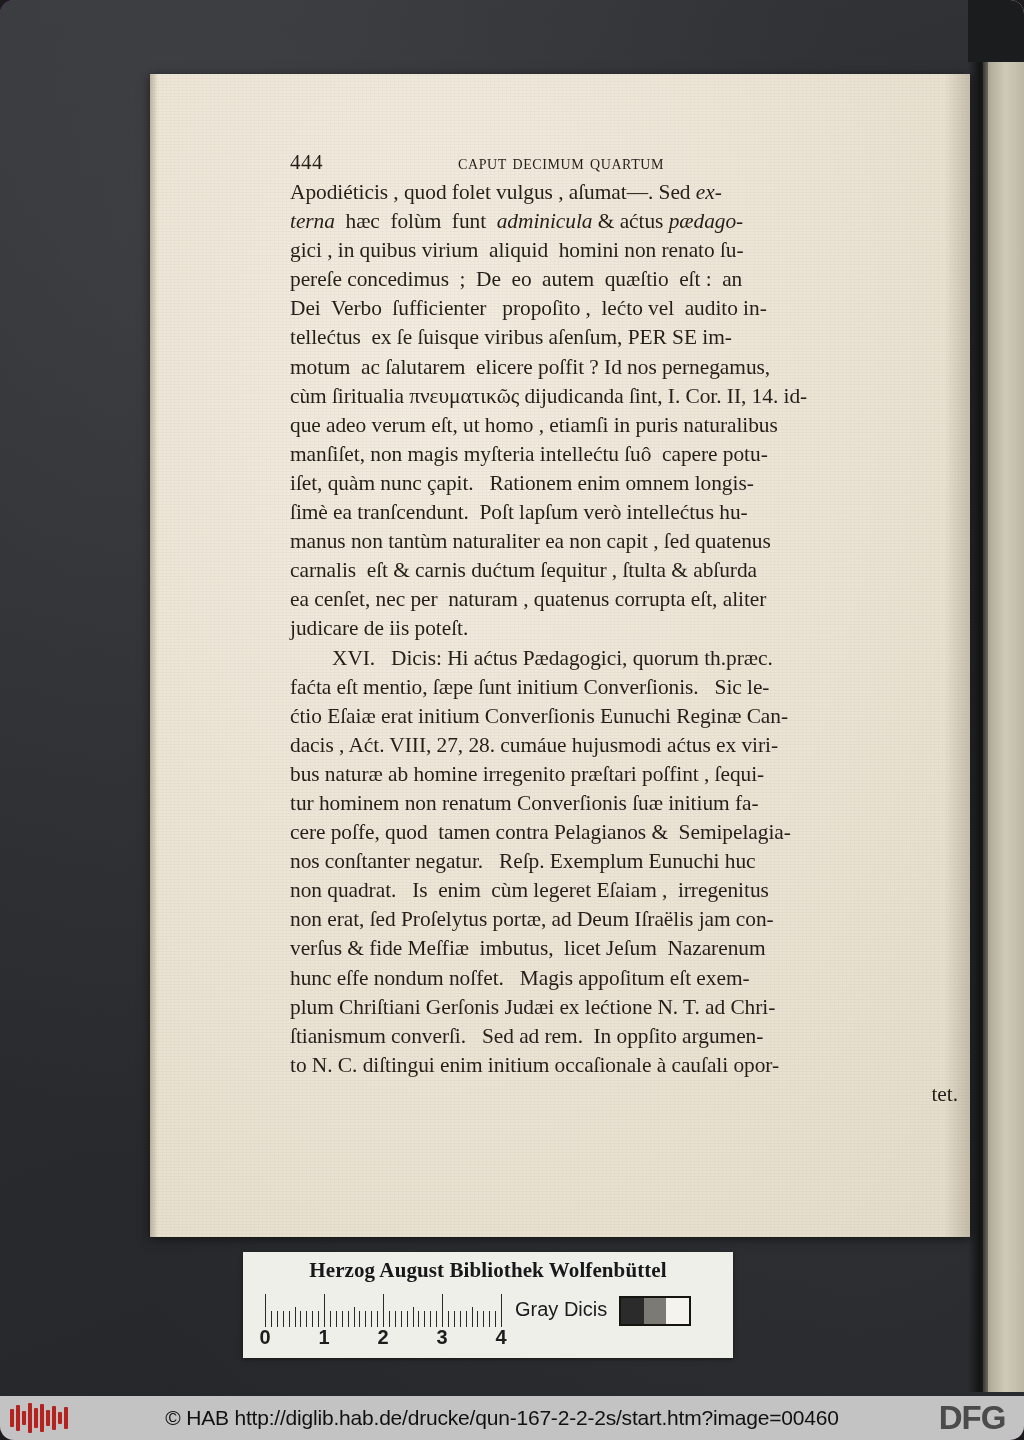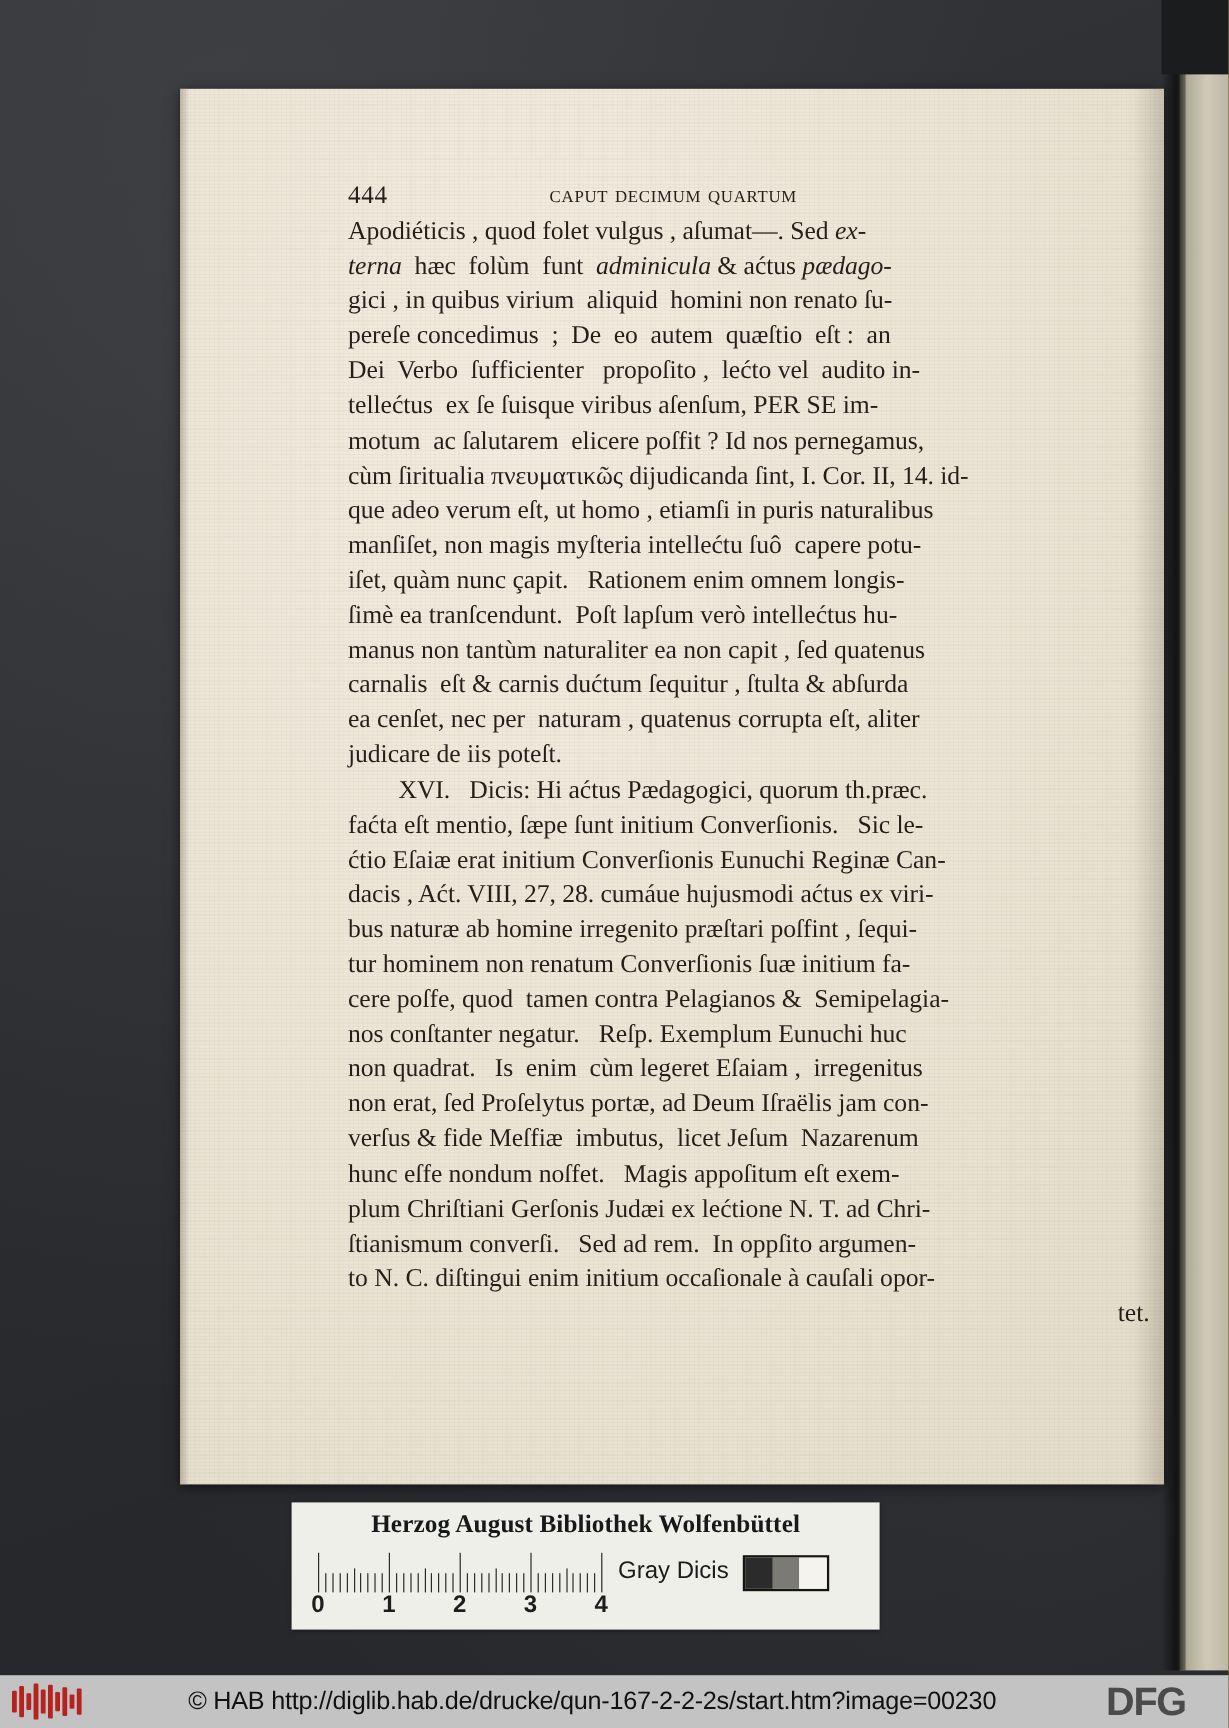--- a/index.html
+++ b/index.html
@@ -12,22 +12,23 @@
     height: 1440px;
     overflow: hidden;
     font-family: "Liberation Serif", serif;
   }
 
   
   #scan {
     position: relative;
     width: 1024px;
     height: 1440px;
-    background: #eab308;
+    background: #a21caf;
     overflow: hidden;
+    border-radius: 14px;
   }
   
   #scan::before {
     content: "";
     position: absolute;
     inset: 0;
     background:
       radial-gradient(ellipse at 20% 15%, rgba(90,92,95,.30), rgba(0,0,0,0) 55%),
       radial-gradient(ellipse at 85% 75%, rgba(70,72,76,.26), rgba(0,0,0,0) 60%),
       linear-gradient(160deg, #34363a 0%, #2a2c2f 45%, #232528 100%);
@@ -252,21 +253,21 @@
     white-space: nowrap;
   }
   #dfg-logo {
     flex: 0 0 92px;
     text-align: center;
     font-family: "Liberation Sans", sans-serif;
     font-weight: bold;
     font-size: 33px;
     letter-spacing: -1px;
     color: #4b4b4b;
-    padding-right: 23px;
+    padding-right: 6px;
   }
 </style>
 </head>
 <body>
 
 <div id="scan">
 
   <div id="gutter-page"></div>
   <div id="gutter-shadow"></div>
   <div id="gutter-top-dark"></div>
@@ -386,17 +387,17 @@
         <b style="height: 26px; background: rgb(180, 35, 31);"></b>
         <b style="height: 14px; background: rgb(180, 35, 31);"></b>
         <b style="height: 30px; background: rgb(180, 35, 31);"></b>
         <b style="height: 20px; background: rgb(180, 35, 31);"></b>
         <b style="height: 28px; background: rgb(180, 35, 31);"></b>
         <b style="height: 16px; background: rgb(180, 35, 31);"></b>
         <b style="height: 24px; background: rgb(180, 35, 31);"></b>
         <b style="height: 12px; background: rgb(180, 35, 31);"></b>
         <b style="height: 22px; background: rgb(180, 35, 31);"></b>
       </div>
-    <div id="footer-url">© HAB http://diglib.hab.de/drucke/qun-167-2-2-2s/start.htm?image=00230</div>
+    <div id="footer-url">© HAB http://diglib.hab.de/drucke/qun-167-2-2-2s/start.htm?image=00460</div>
     <div id="dfg-logo">DFG</div>
   </div>
 
 </div>
 
 </body></html>

